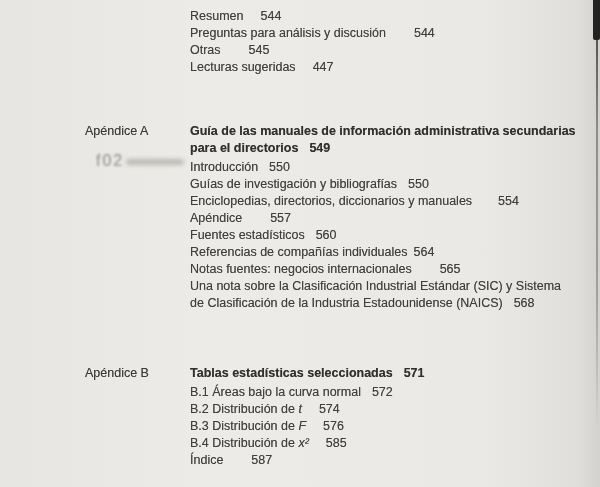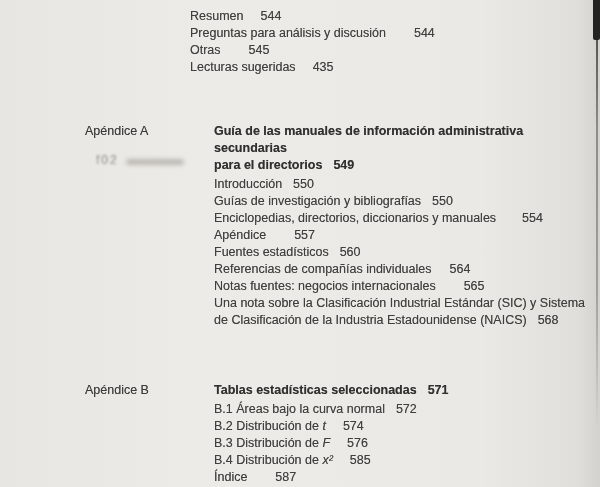--- a/index.html
+++ b/index.html
@@ -11,39 +11,39 @@
   .page{
     position:relative;width:600px;height:487px;overflow:hidden;
     background:linear-gradient(90deg,#e7e6e3 0%,#ecebe8 35%,#eae9e6 80%,#e0dfdc 96%,#d3d2cf 100%);
     color:#403f3d;
     font-size:12.5px;line-height:17px;
     text-shadow:0 0 .4px rgba(70,68,64,.6);
   }
   .content{position:absolute;left:85px;top:8px;width:505px;}
   .front{margin-left:105px;}
   .row{white-space:nowrap;}
-  .section{display:flex;gap:24px;}
+  .section{display:flex;}
   .sec-a{margin-top:47px;}
   .sec-b{margin-top:53px;}
   .col-label{width:105px;flex:none;color:#3c3b39;}
   .col-main{flex:1;max-width:400px;}
   .heading{font-weight:bold;color:#31302e;margin-bottom:2px;}
   .pg{display:inline-block;}
-  .g0{margin-left:18px;}
+  .g0{margin-left:6px;}
   .g1{margin-left:11px;}
   .g2{margin-left:17px;}
   .g3{margin-left:28px;}
   .g4{margin-left:26px;}
   i{font-style:italic;}
   
   .edge-corner{position:absolute;top:0;right:0;width:7px;height:40px;background:#232321;border-radius:0 0 2px 2px;}
   .edge-line{position:absolute;top:28px;right:2px;width:2px;height:400px;
     background:linear-gradient(#504f4b,#8d8c88 25%,#a09f9b 65%,rgba(160,159,155,0));}
   .artifact-bleed{position:absolute;left:96px;top:152px;color:#a3a19b;filter:blur(.8px);
-    font-size:12px;letter-spacing:2px;}
+    font-size:16px;letter-spacing:2px;}
   .artifact-smudge{position:absolute;left:126px;top:159px;width:58px;height:6px;
     background:#bcbab4;filter:blur(2.2px);border-radius:3px;}
 </style>
 </head>
 <body>
 
 <div class="page">
 
   <div class="artifact-bleed">f02</div>
   <div class="artifact-smudge"></div>
@@ -56,21 +56,21 @@
       <div class="row">
         <span>Resumen</span><span class="pg g2">544</span>
       </div>
       <div class="row">
         <span>Preguntas para análisis y discusión</span><span class="pg g3">544</span>
       </div>
       <div class="row">
         <span>Otras</span><span class="pg g3">545</span>
       </div>
       <div class="row">
-        <span>Lecturas sugeridas</span><span class="pg g2">435</span>
+        <span>Lecturas sugeridas</span><span class="pg g2">447</span>
       </div>
     </div>
 
     <div class="section sec-a">
       <div class="col-label">Apéndice A</div>
       <div class="col-main">
         <div class="heading">
           <span>Guía de las manuales de información administrativa secundarias</span><br>
           <span>para el directorios</span><span class="pg g1">549</span>
         </div>

